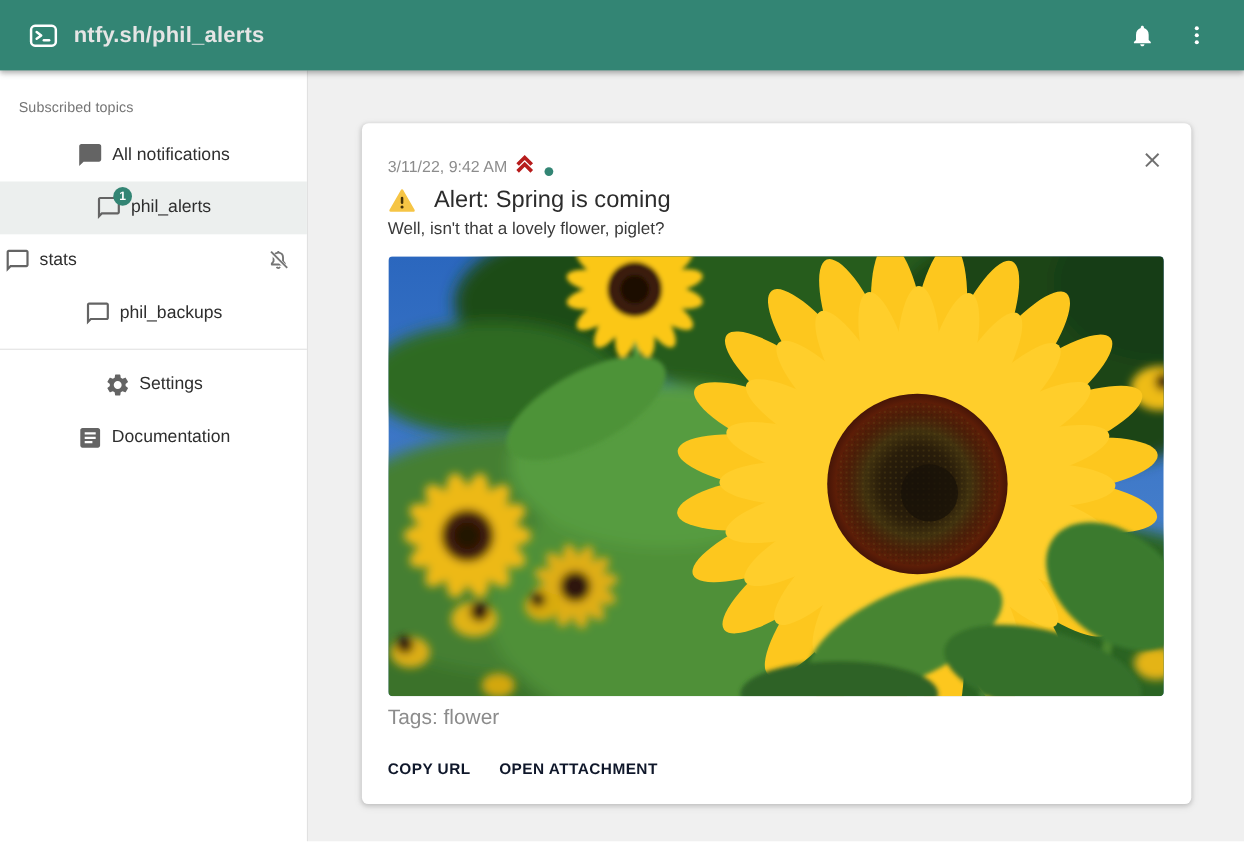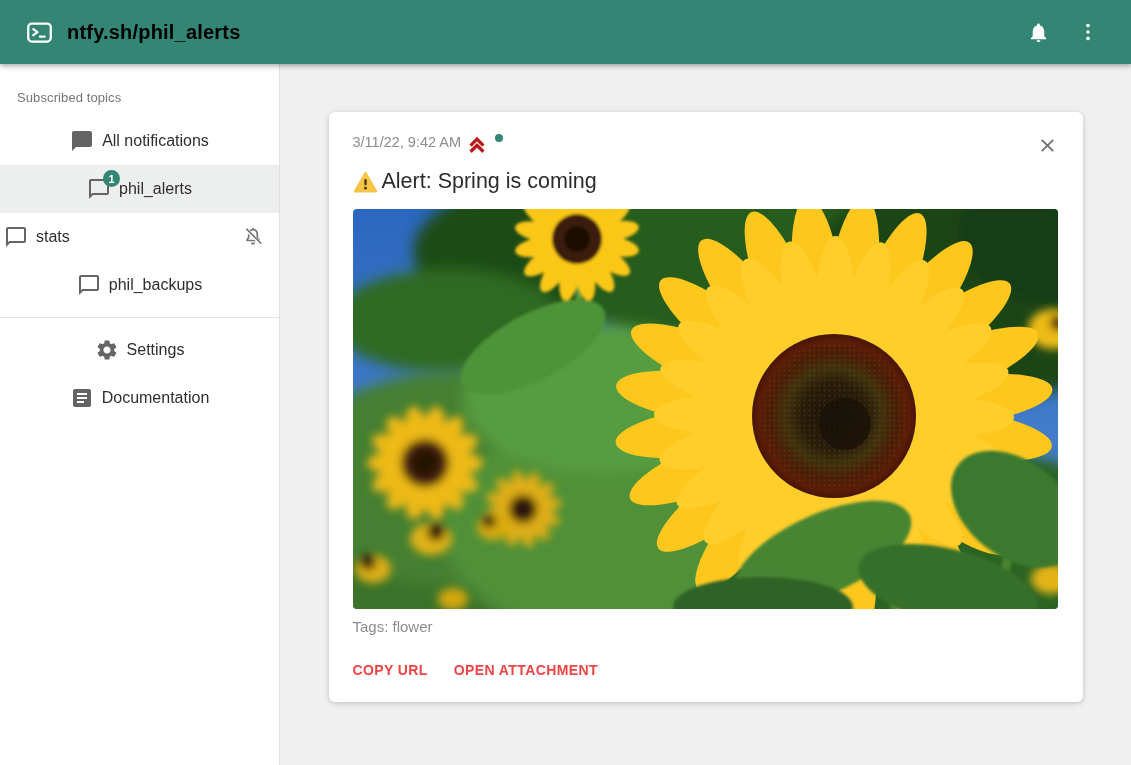--- a/index.html
+++ b/index.html
@@ -4,21 +4,21 @@
 <style>
   * { box-sizing: border-box; margin: 0; padding: 0; }
   html, body {
     width: 1131px; height: 765px; overflow: hidden;
     font-family: "Liberation Sans", "DejaVu Sans", sans-serif;
     background: #ffffff;
   }
   
   .appbar {
     position: relative; z-index: 10;
-    height: 64px; background: #338574; color: #000000;
+    height: 64px; background: #338574; color: #e5e5e5;
     display: flex; align-items: center;
     padding: 0 22px 0 26px;
     box-shadow: 0 2px 4px rgba(0,0,0,0.2), 0 3px 6px rgba(0,0,0,0.12);
   }
   .appbar .logo { width: 27px; height: 27px; margin-right: 14px; flex: none; }
   .appbar-title { font-size: 20px; font-weight: 700; letter-spacing: 0.2px; }
   .appbar-spacer { flex: 1; }
   .iconbtn {
     width: 42px; height: 42px; border: none; background: transparent; color: #fff;
     display: flex; align-items: center; justify-content: center; cursor: pointer;
@@ -52,43 +52,43 @@
   }
   .trailing { margin-left: auto; margin-right: 10px; width: 24px; height: 24px; }
   .divider { border-top: 1px solid #e1e1e1; margin: 8px 0; }
   
   .main { flex: 1; background: #f0f0f0; padding-top: 48px; overflow: hidden; }
   .card {
     width: 754px; margin: 0 auto; background: #fff; border-radius: 6px;
     box-shadow: 0 1px 4px rgba(0,0,0,0.14), 0 2px 8px rgba(0,0,0,0.08);
     padding: 22px 24px 18px 24px;
   }
-  .card-header { display: flex; align-items: flex-start; color: #8c8c8c; font-size: 14.5px; }
+  .card-header { display: flex; align-items: flex-end; color: #8c8c8c; font-size: 14.5px; }
   .prio { width: 22px; height: 22px; margin-left: 5px; }
   .unread-dot { width: 8px; height: 8px; border-radius: 50%; background: #338574; margin-left: 7px; }
   .close-btn {
     margin-left: auto; width: 30px; height: 30px; border: none; background: transparent;
     cursor: pointer; display: flex; align-items: center; justify-content: center;
     border-radius: 50%; margin-top: -4px; margin-right: -4px;
   }
   .note-title {
     margin-top: 9px; font-size: 21.5px; color: #2c2c2c; font-weight: 400;
-    display: flex; align-items: center; gap: 4px;
+    display: flex; align-items: center; gap: 17px;
   }
   .note-title svg { flex: none; margin-top: 2px; }
   .note-body { margin-top: 6px; font-size: 15.5px; color: #3a3a3a; }
   .attachment {
     margin-top: 15px; width: 705px; height: 400px; border-radius: 4px;
     overflow: hidden; cursor: pointer; display: block; position: relative;
   }
   .attachment svg { display: block; }
-  .tags { margin-top: 9px; font-size: 15px; color: #8c8c8c; }
+  .tags { margin-top: 9px; font-size: 19px; color: #8c8c8c; }
   .card-actions { margin-top: 21px; display: flex; align-items: center; }
   .text-btn {
-    border: none; background: transparent; color: #ef4444; cursor: pointer;
+    border: none; background: transparent; color: #0f172a; cursor: pointer;
     font-family: inherit; font-size: 14px; font-weight: 700; letter-spacing: 0.4px;
     padding: 6px 0; margin-right: 26px; border-radius: 4px;
   }
 </style>
 </head>
 <body>
 
 <header class="appbar">
   <svg class="logo" viewBox="0 0 24 24">
     <rect x="2" y="4" width="20" height="16" rx="3.2" fill="none" stroke="#ffffff" stroke-width="2"></rect>
@@ -204,20 +204,21 @@
 
       <h2 class="note-title">
         <svg width="25" height="23" viewBox="0 0 24 22">
           <path d="M12 2.4 L21.8 19.4 H2.2 Z" fill="#f6c545" stroke="#f6c545" stroke-width="2.6" stroke-linejoin="round"></path>
           <rect x="10.9" y="7.6" width="2.2" height="6.2" rx="1.1" fill="#453208"></rect>
           <circle cx="12" cy="16.4" r="1.35" fill="#453208"></circle>
         </svg>
         <span>Alert: Spring is coming</span>
       </h2>
 
+      <div class="note-body">Well, isn't that a lovely flower, piglet?</div>
 
       <div class="attachment">
         <svg width="705" height="400" viewBox="0 0 705 400">
           <defs>
             <linearGradient id="sky" x1="0" y1="0" x2="0" y2="1">
               <stop offset="0" stop-color="#2b67be"></stop>
                 <stop offset="1" stop-color="#548cd3"></stop>
             </linearGradient>
             <radialGradient id="pgOuter" gradientUnits="userSpaceOnUse" cx="481" cy="207" r="225">
               <stop offset="0.30" stop-color="#cf7d06"></stop>

